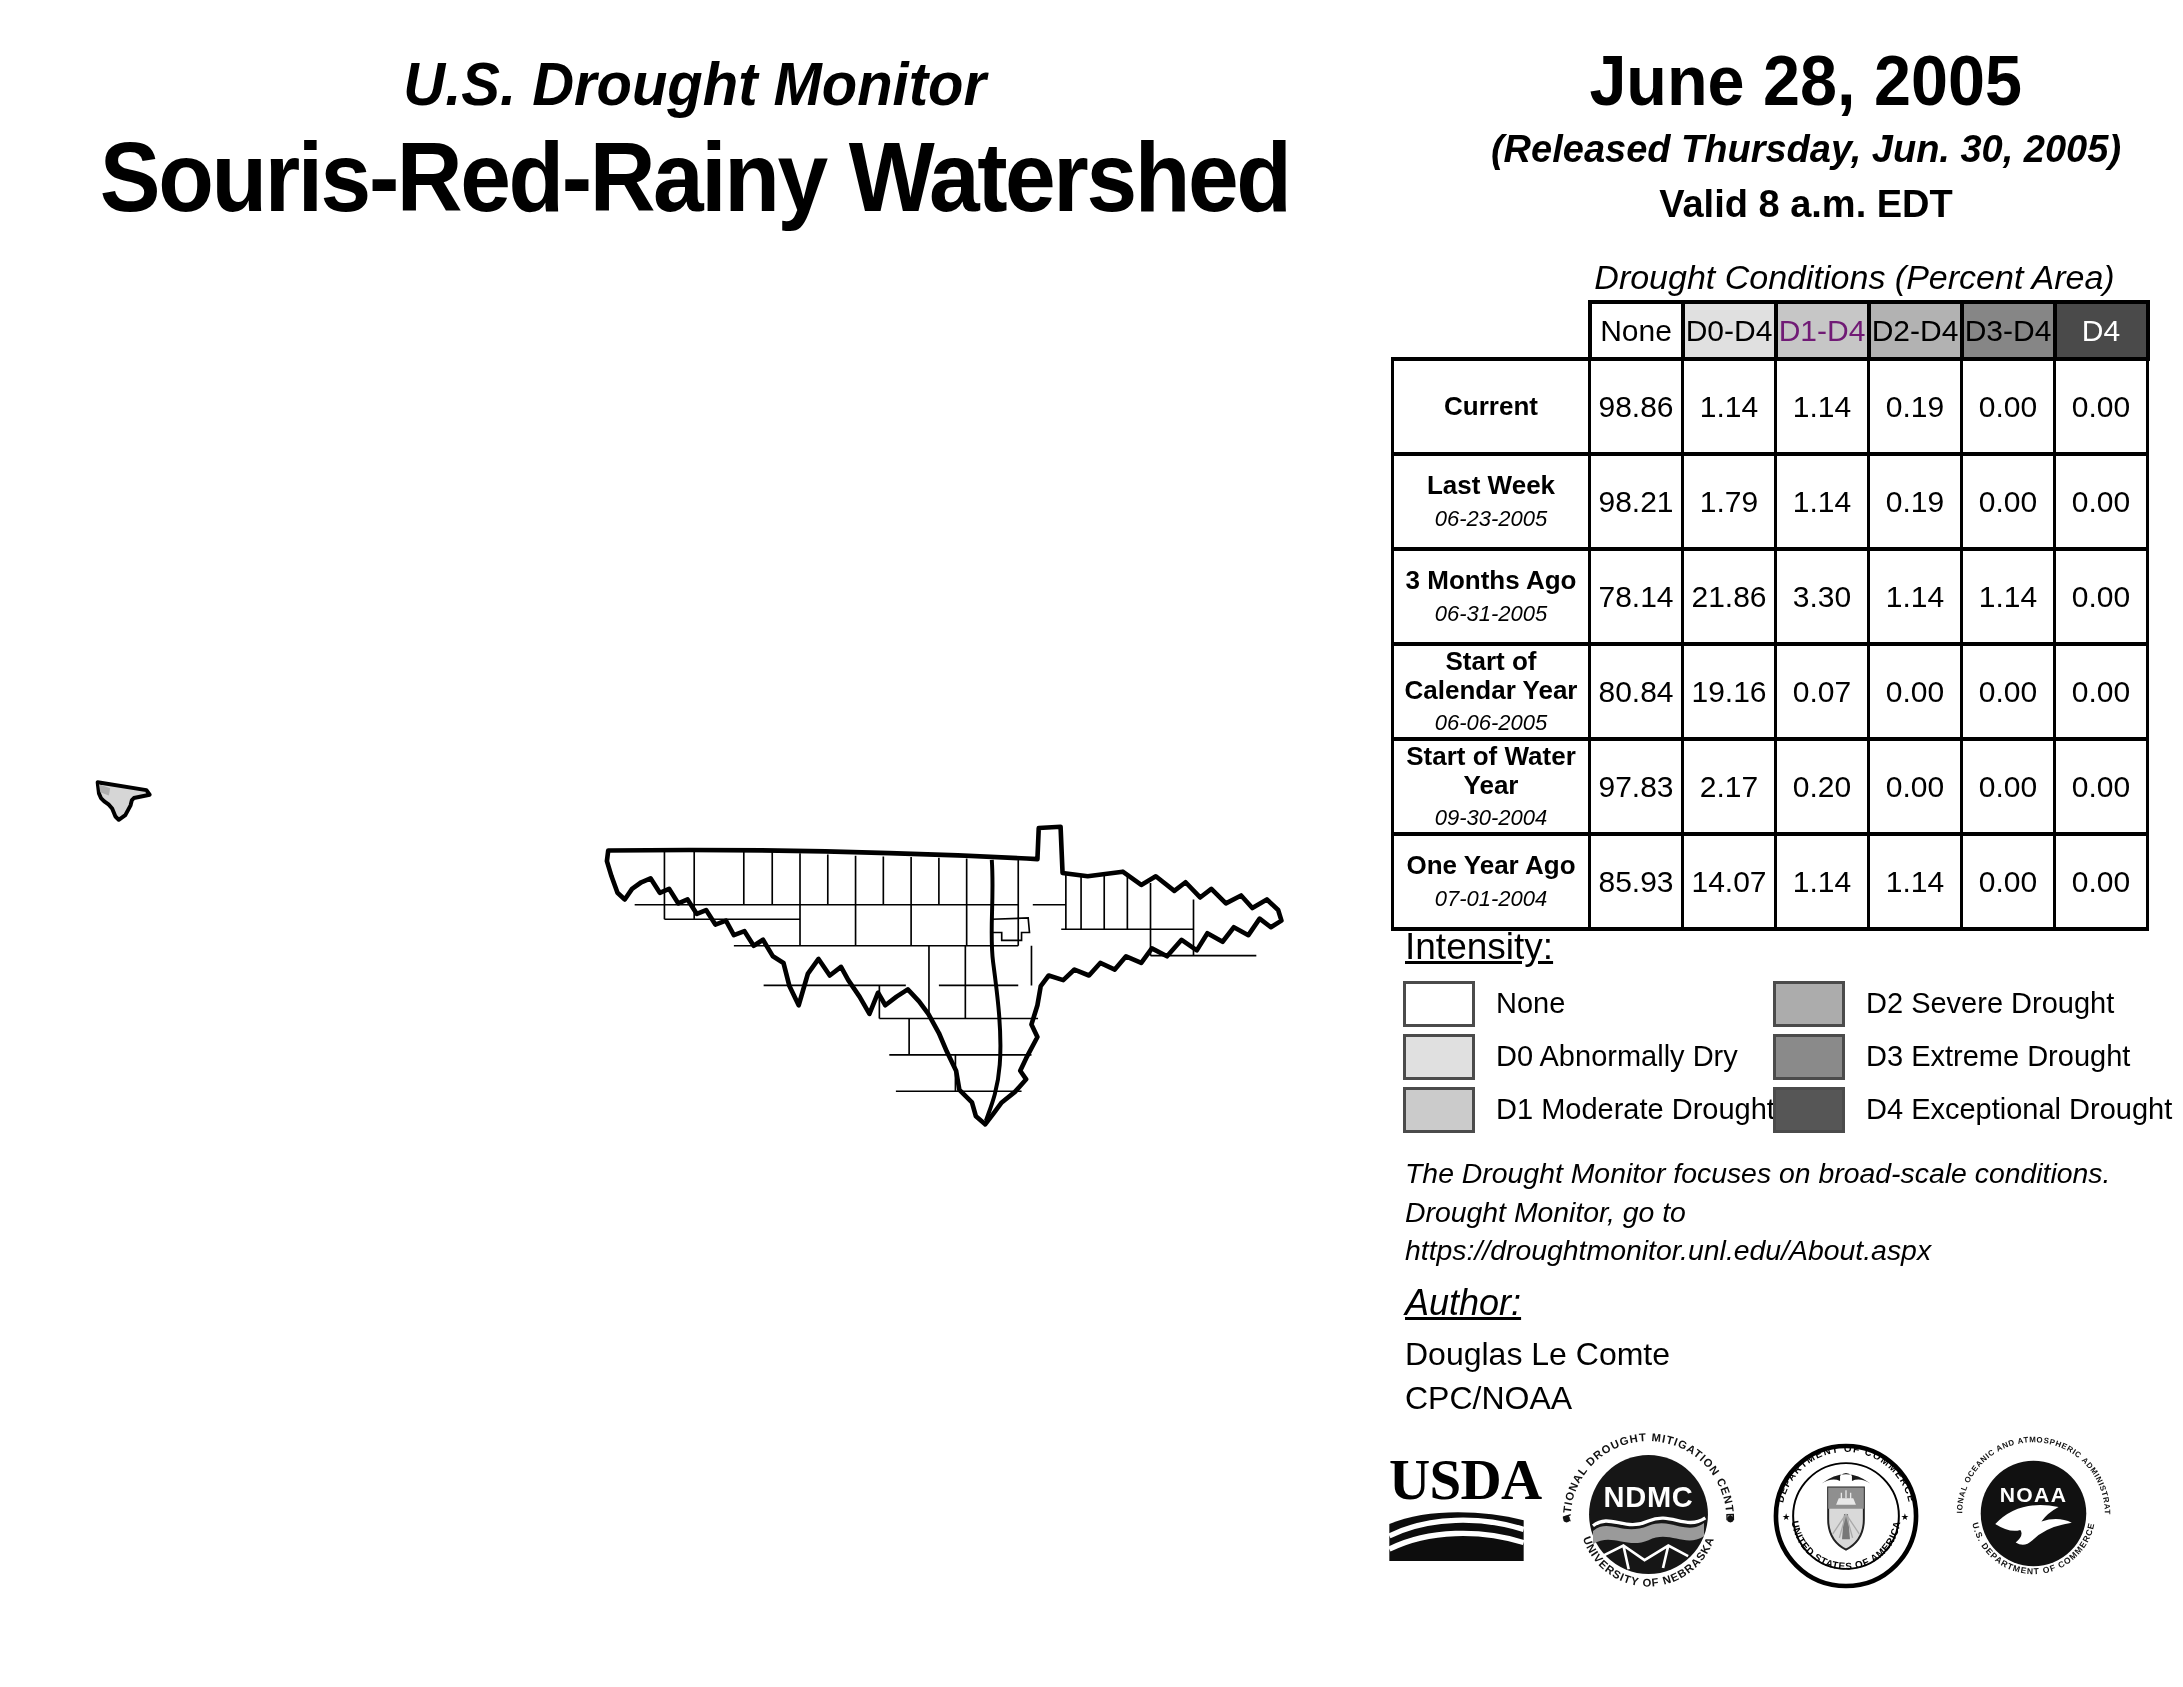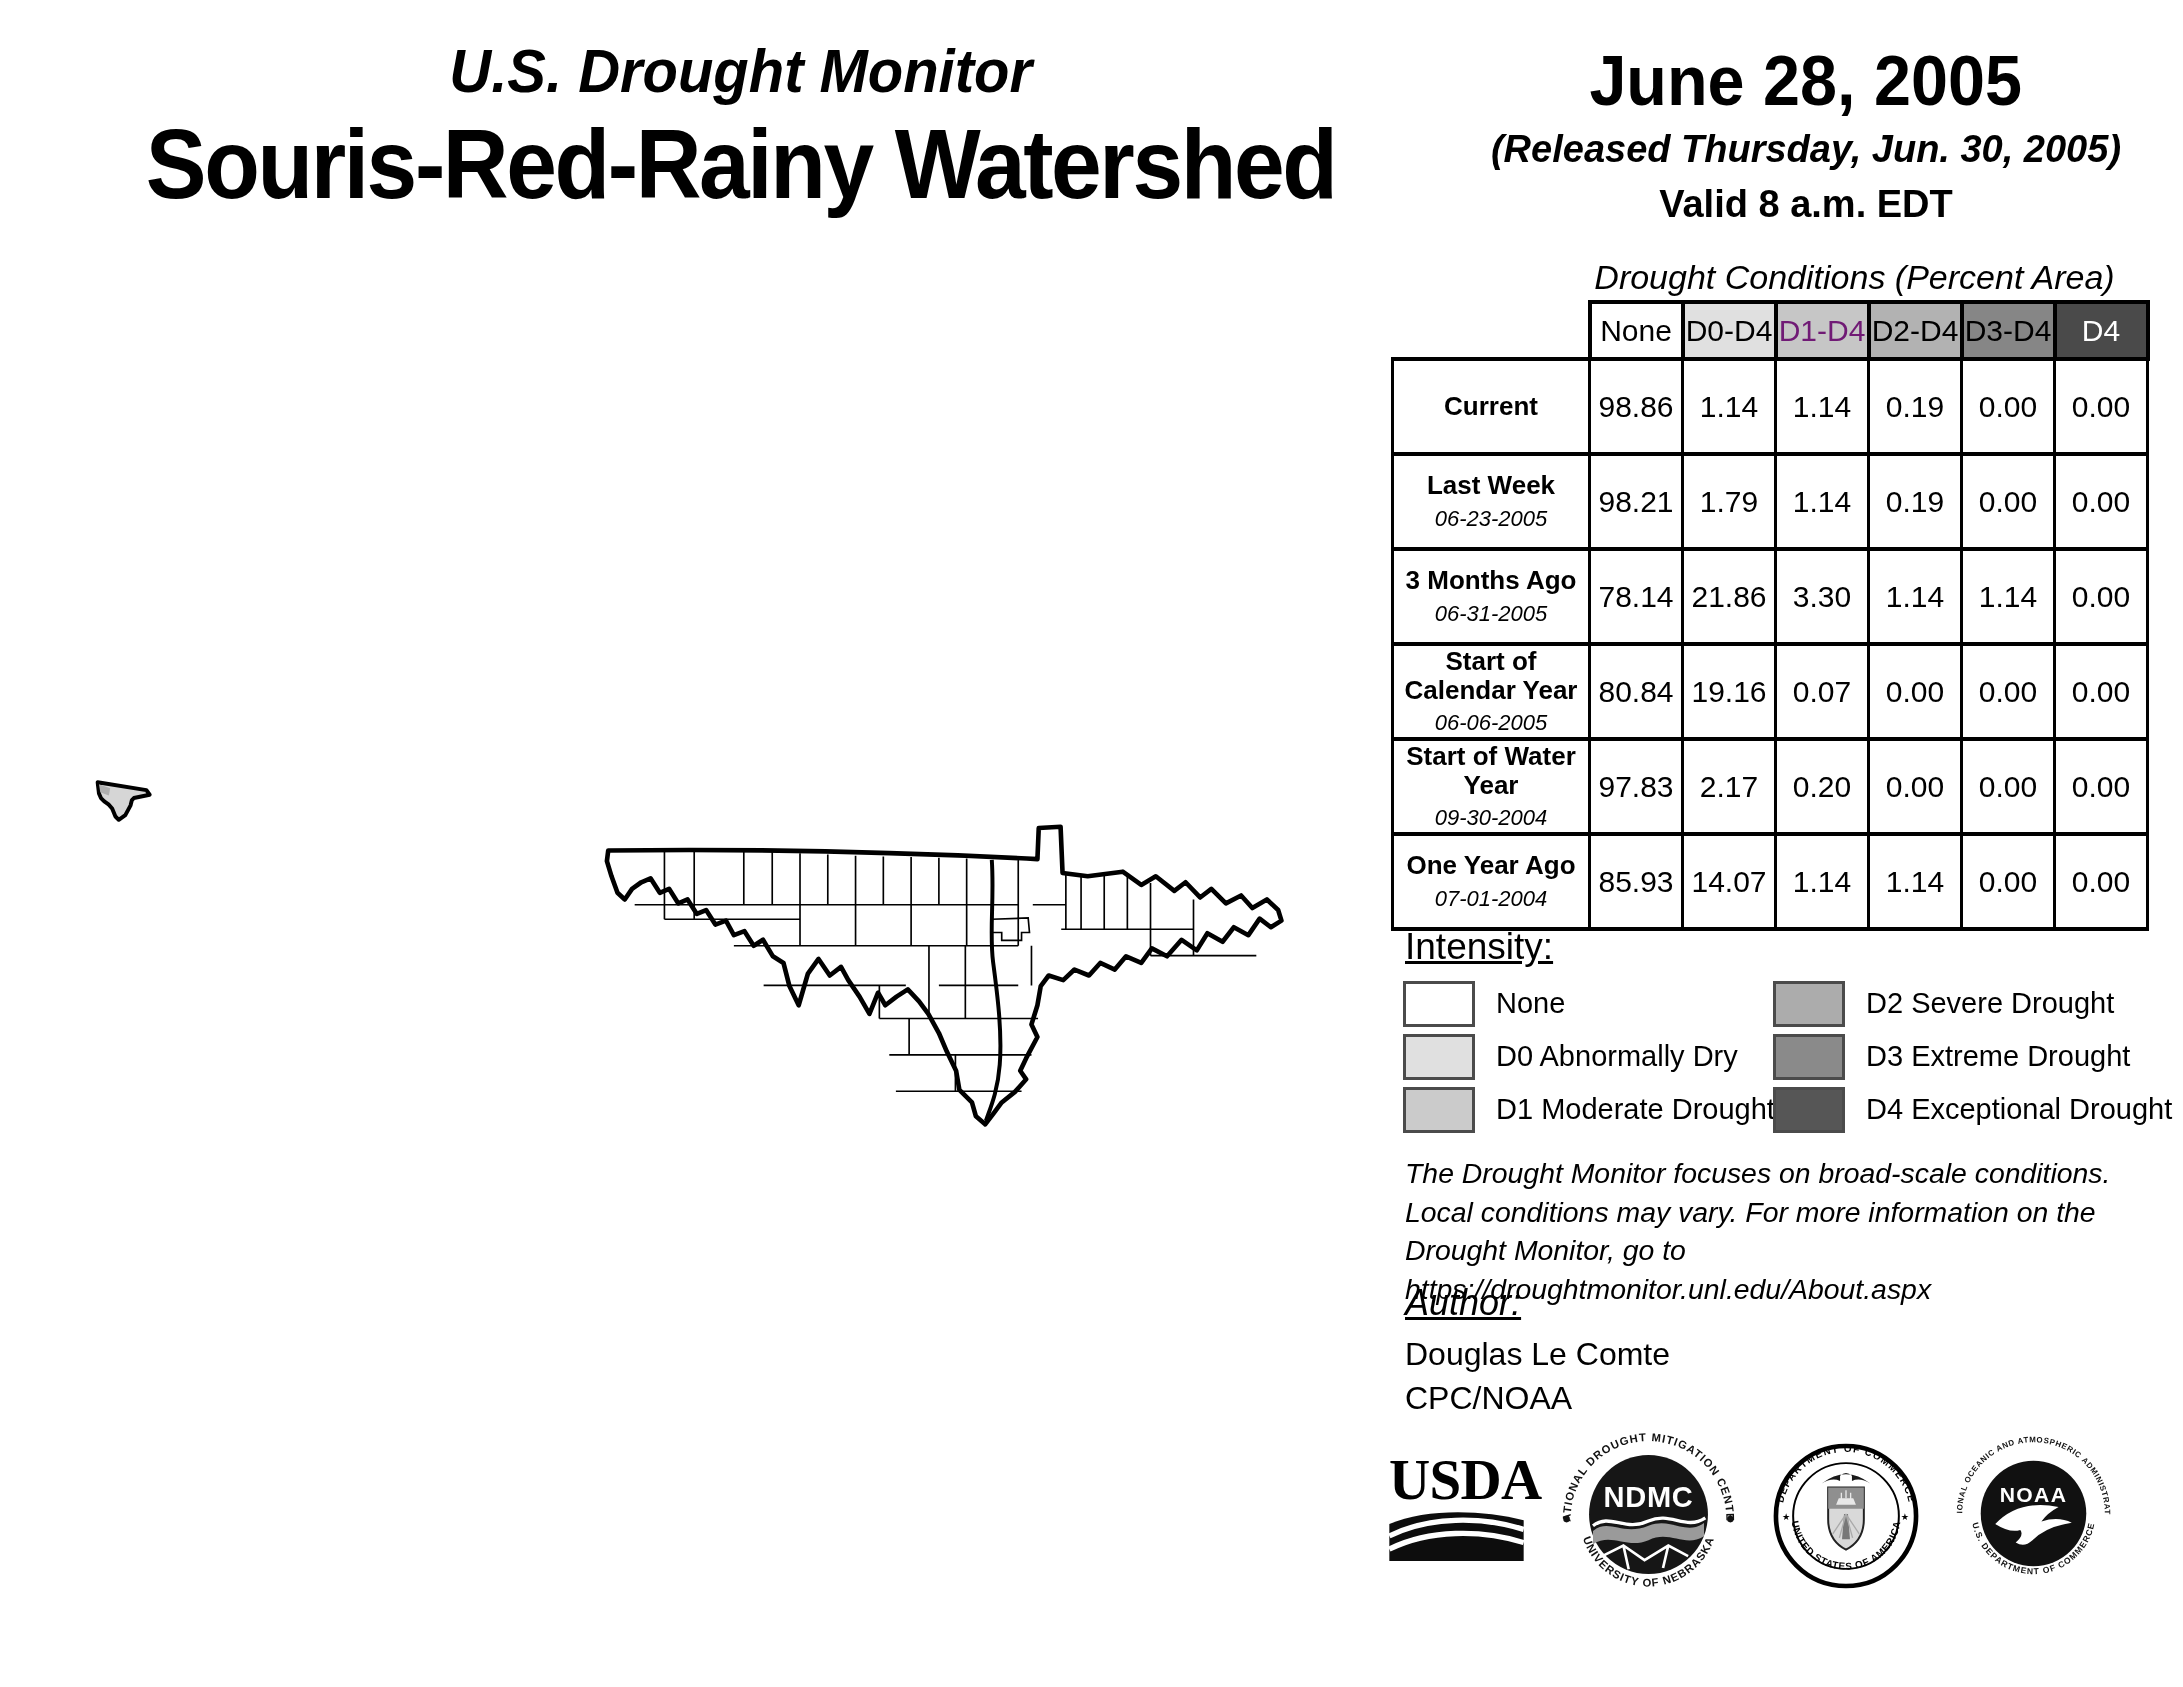--- a/index.html
+++ b/index.html
@@ -1,20 +1,20 @@
 <!DOCTYPE html>
 <html style="font-size:10.6px"><head>
 <meta charset="utf-8">
 <style>
   html,body{margin:0;padding:0;background:#fff;}
   body{width:2183px;height:1687px;font-family:"Liberation Sans",sans-serif;color:#000;}
   #canvas{position:relative;width:2183px;height:1687px;background:#fff;overflow:hidden;}
 
   
-  .title-block{position:absolute;left:0;top:36px;width:1389px;text-align:center;padding-left:46px;}
+  .title-block{position:absolute;left:0;top:49px;width:1389px;text-align:center;}
   .title-small{font-size:61px;font-weight:bold;font-style:italic;display:inline-block;transform:scaleX(.95);white-space:nowrap;}
   .title-big{margin-top:6.6px;font-size:98px;font-weight:bold;letter-spacing:-2.6px;display:inline-block;transform:scaleX(.93);white-space:nowrap;line-height:1.05;}
 
   
   .right-head{position:absolute;left:1429px;top:41px;width:754px;text-align:center;}
   .rh-date{font-size:70px;font-weight:bold;display:inline-block;transform:scaleX(.95);white-space:nowrap;}
   .rh-released{margin-top:6.6px;font-size:38px;font-weight:bold;font-style:italic;white-space:nowrap;}
   .rh-valid{margin-top:12px;font-size:38px;font-weight:bold;white-space:nowrap;}
 
   
@@ -180,21 +180,20 @@
       <span class="leg-label">D3 Extreme Drought</span>
     </div>
     <div class="leg-item">
       <span class="leg-swatch" style="background-color: rgb(86, 86, 86);"></span>
       <span class="leg-label">D4 Exceptional Drought</span>
     </div>
   </div>
 
   <div class="disclaimer">
     <div>The Drought Monitor focuses on broad-scale conditions.</div>
-    <div>Local conditions may vary. For more information on the</div>
     <div>Drought Monitor, go to https://droughtmonitor.unl.edu/About.aspx</div>
   </div>
 
   <div class="author-title">Author:</div>
   <div class="author-name">Douglas Le Comte</div>
   <div class="author-org">CPC/NOAA</div>
 
   <div class="logo-usda">
     <div class="usda-text">USDA</div>
     <svg width="135" height="54" viewBox="0 0 204 82">

